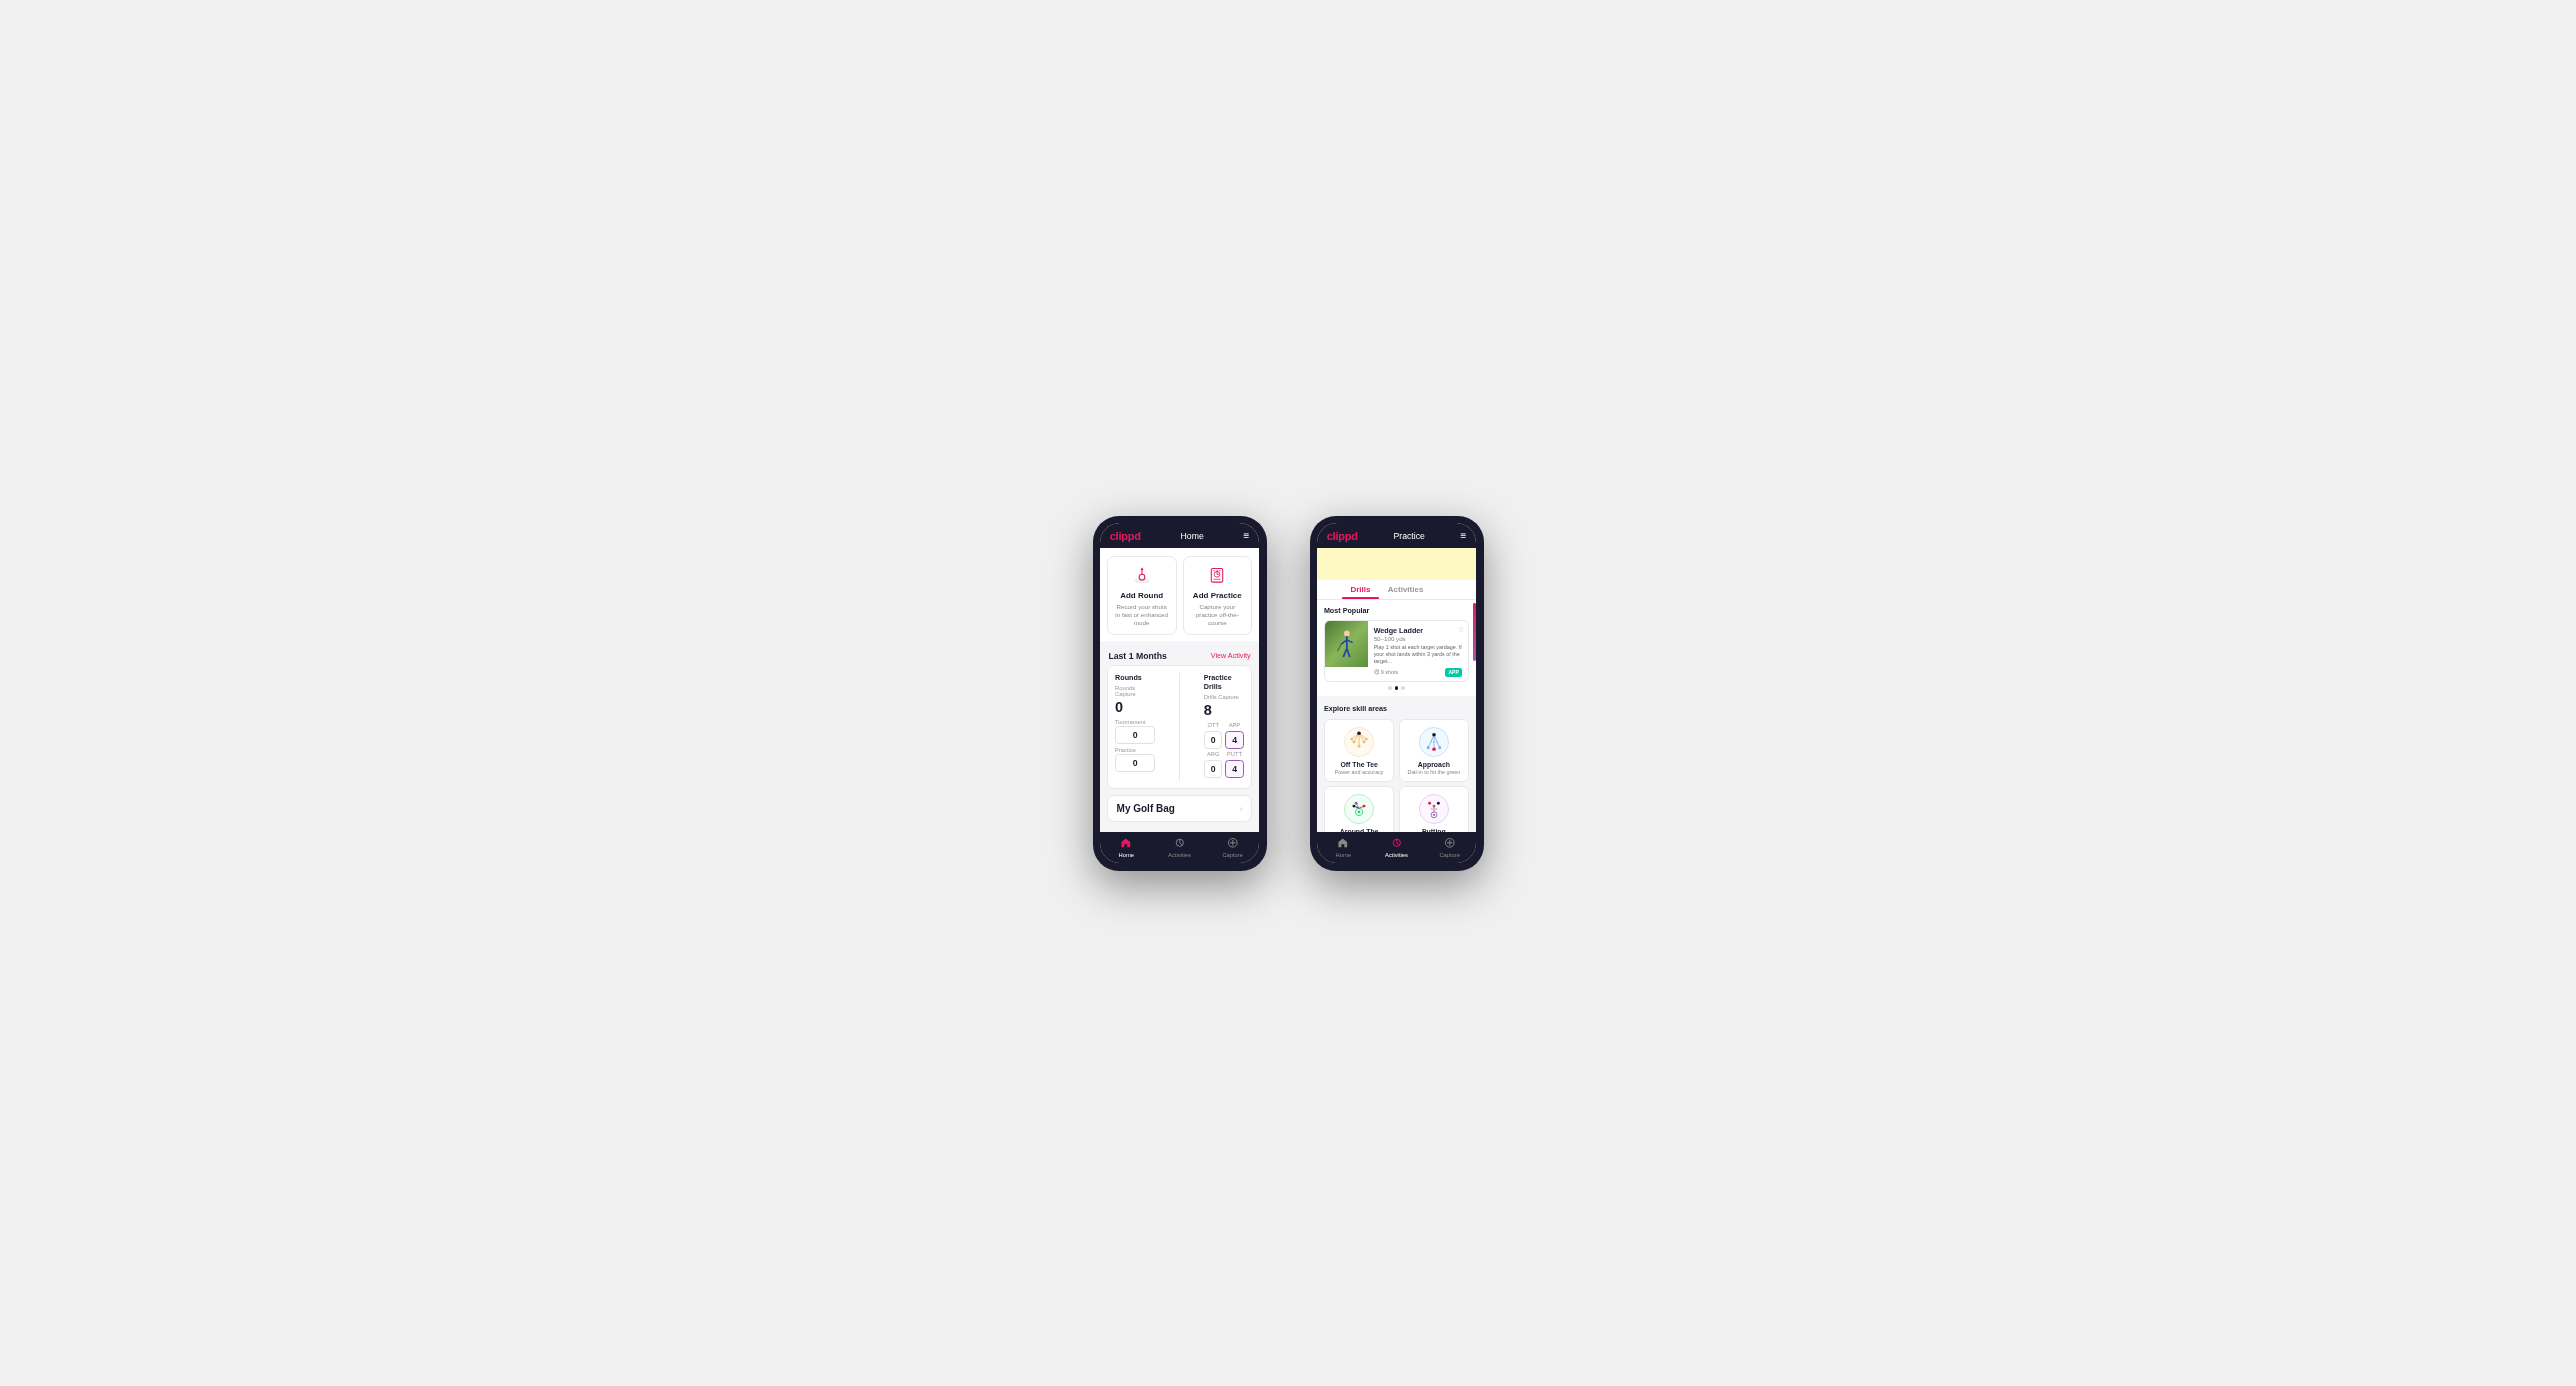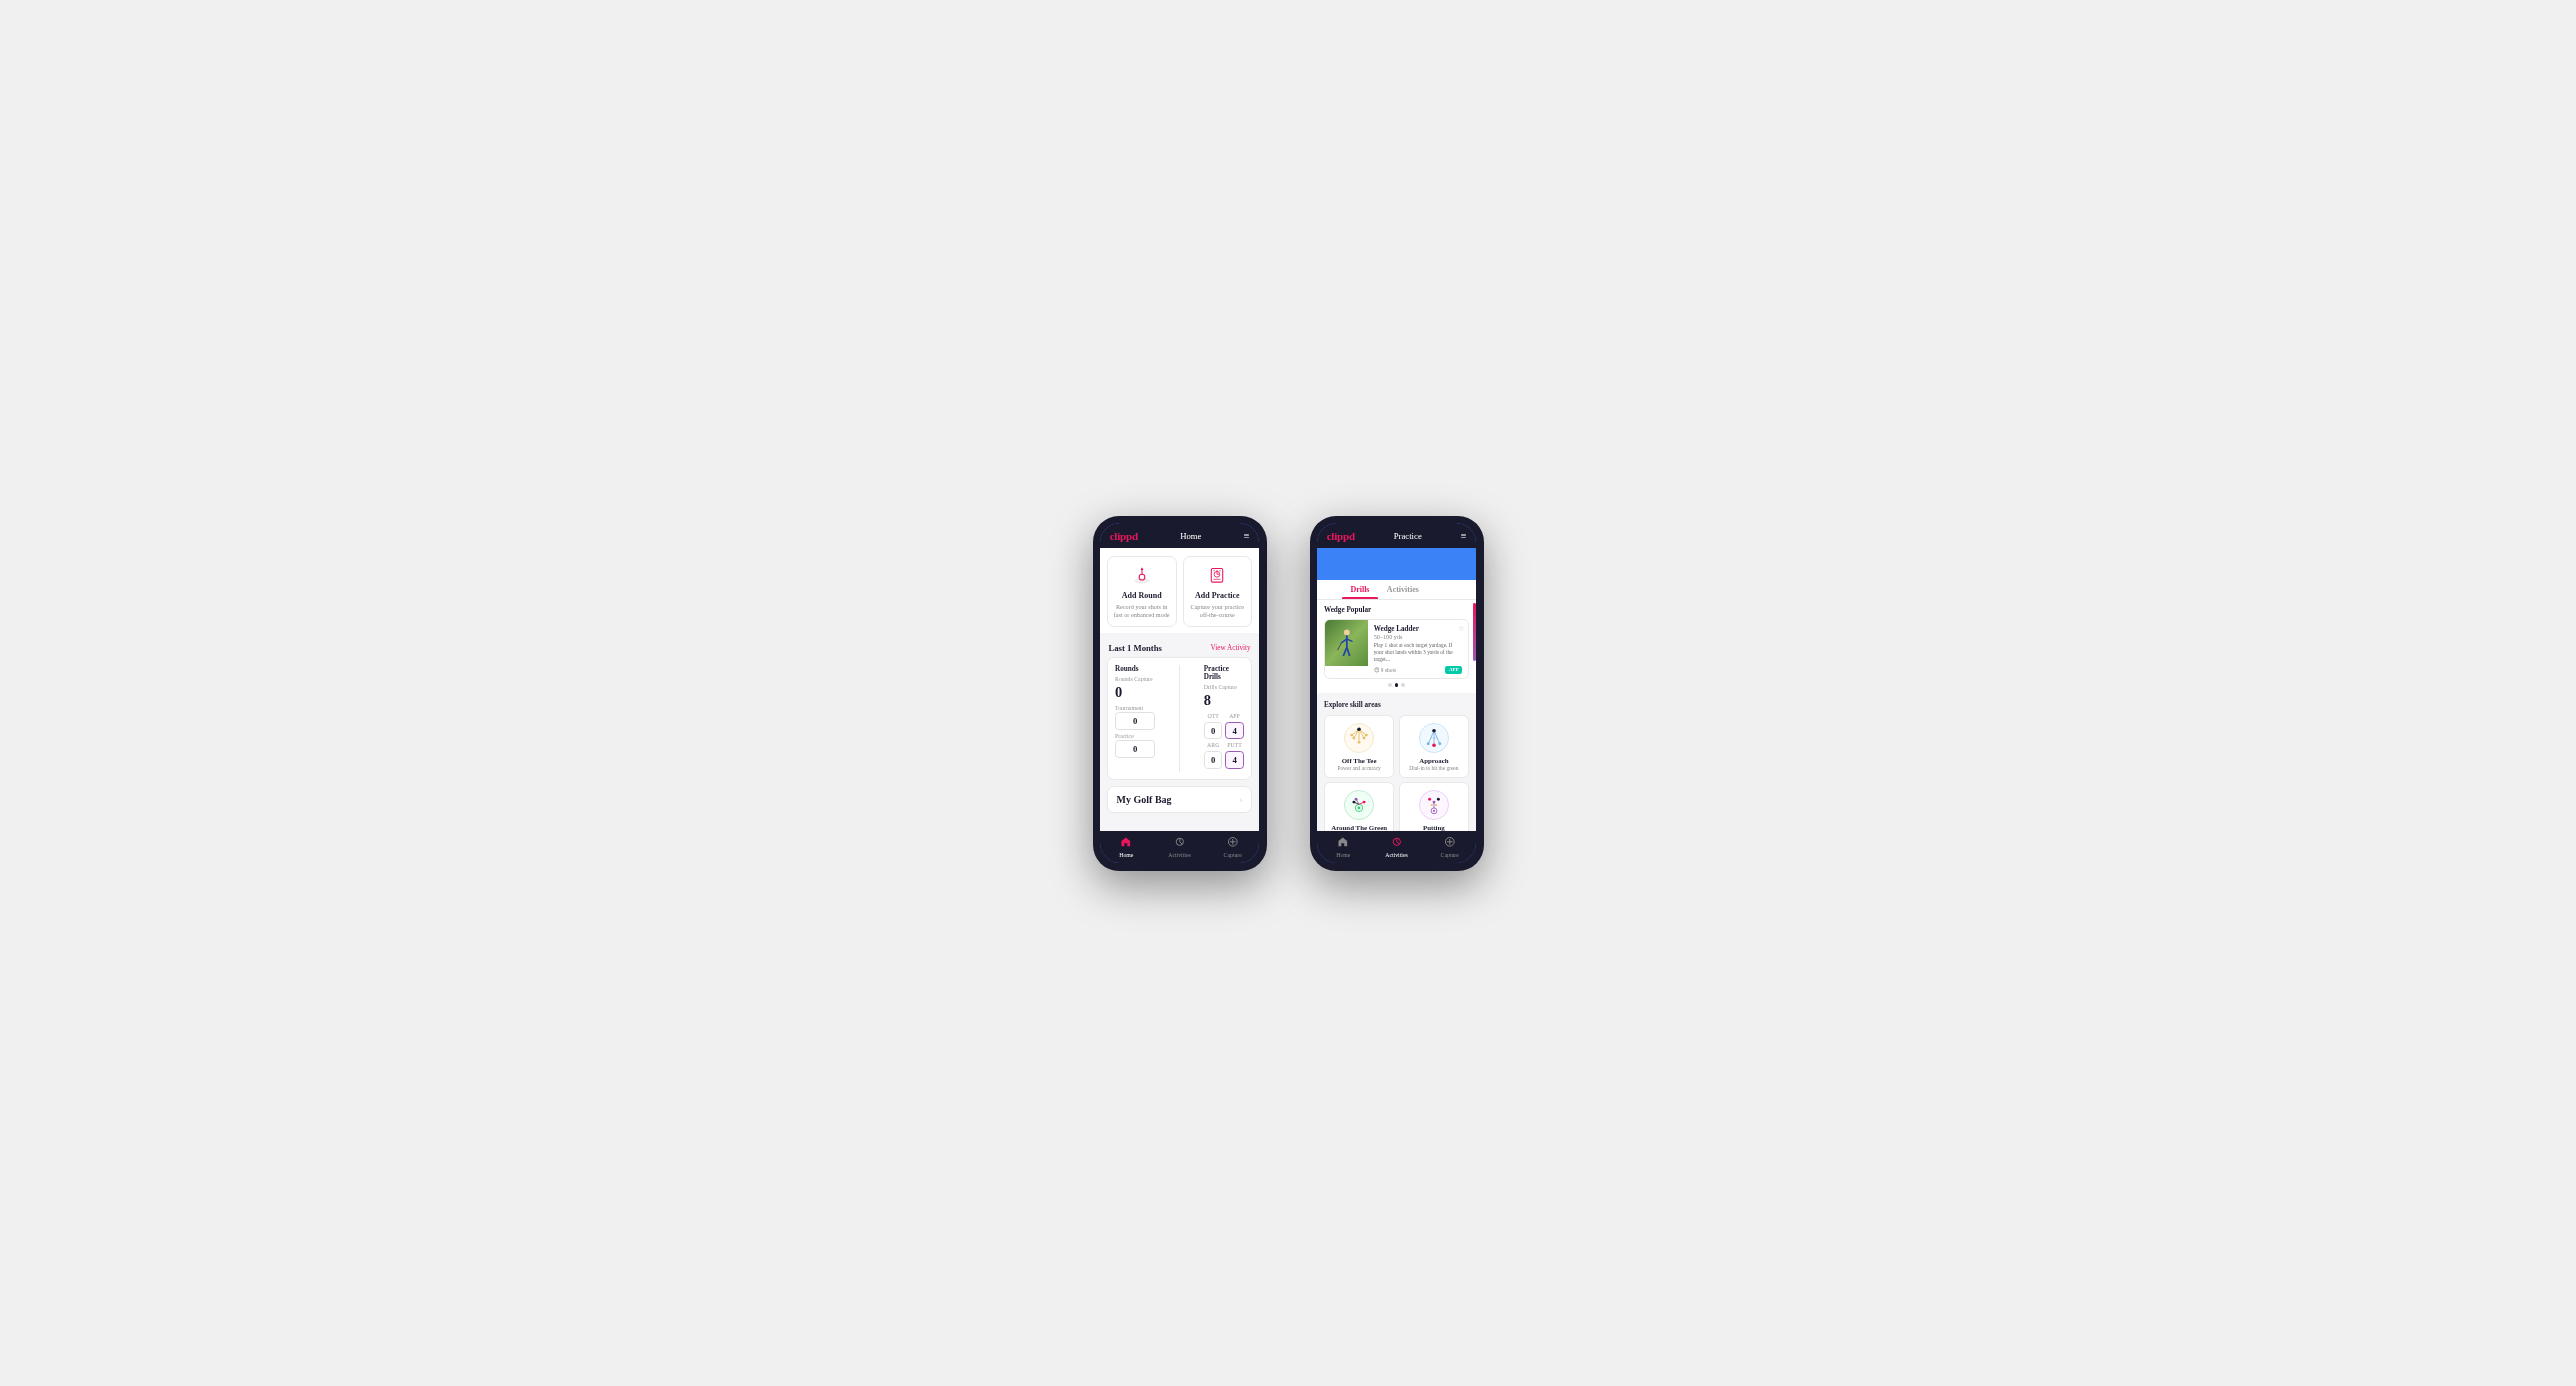--- a/index.html
+++ b/index.html
@@ -23,26 +23,25 @@
       background: #1a1a2e;
       border-radius: 26px;
       padding: 7.2px;
       box-shadow: 0 14.5px 43px rgba(0,0,0,0.4);
       position: relative;
       overflow: hidden;
     }
     .phone-inner {
       width: 100%;
       height: 100%;
-      background: #3b82f6;
+      background: #fef9c3;
       border-radius: 20px;
       overflow: hidden;
       display: flex;
       flex-direction: column;
-      font-family: Liberation Serif, serif;
     }
     
     .app-header {
       background: #1a1a2e;
       color: white;
       display: flex;
       align-items: center;
       justify-content: space-between;
       padding: 7.2px 10px 5.8px;
       flex-shrink: 0;
@@ -573,21 +572,21 @@
         <div class="tab">
           <span>Activities</span>
         </div>
       </div>
 
       <div class="phone-content">
 
         <div class="accent-bar"></div>
 
         <div class="most-popular-section">
-          <div class="most-popular-title">Wedge Popular</div>
+          <div class="most-popular-title">Most Popular</div>
           <div class="drill-card">
             <div class="drill-image">
               <div class="drill-image-inner">
                 <svg class="golfer-svg" viewBox="0 0 35 45" xmlns="http://www.w3.org/2000/svg">
                   <circle cx="18" cy="7" r="4" fill="#f0d0a0"></circle>
                   <line x1="18" y1="11" x2="18" y2="28" stroke="#2244aa" stroke-width="2.5"></line>
                   <line x1="18" y1="16" x2="10" y2="22" stroke="#2244aa" stroke-width="2"></line>
                   <line x1="18" y1="16" x2="26" y2="20" stroke="#2244aa" stroke-width="2"></line>
                   <line x1="18" y1="28" x2="13" y2="40" stroke="#2244aa" stroke-width="2.5"></line>
                   <line x1="18" y1="28" x2="22" y2="40" stroke="#2244aa" stroke-width="2.5"></line>

